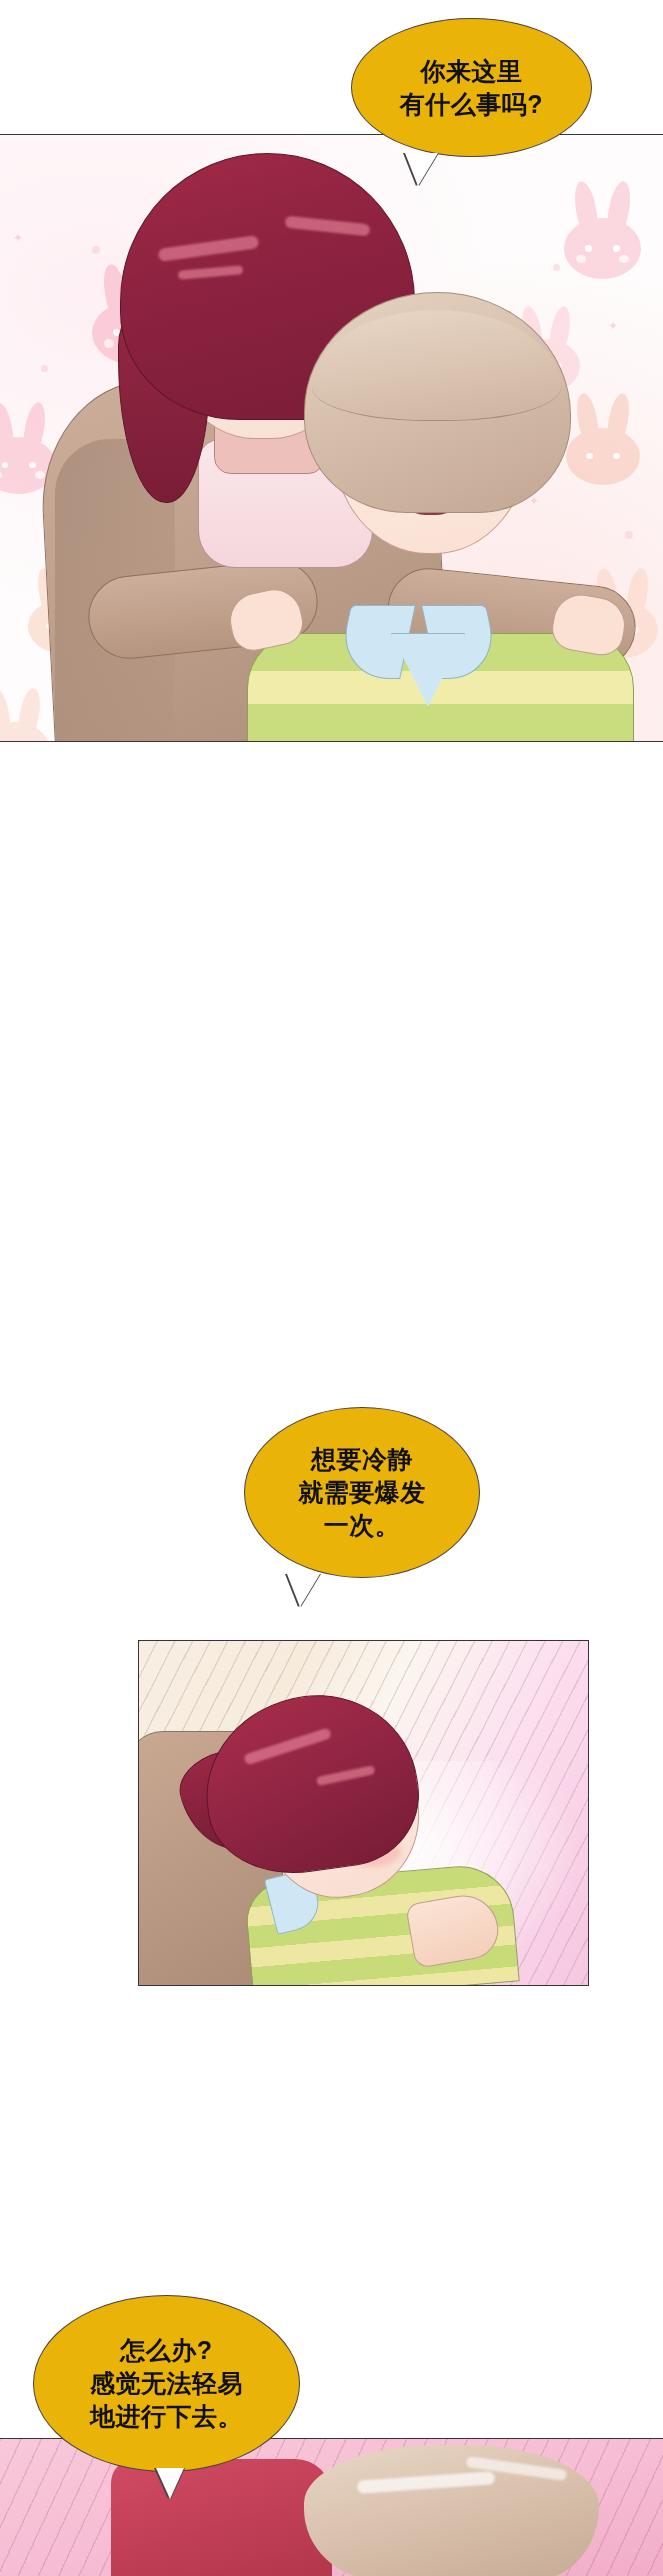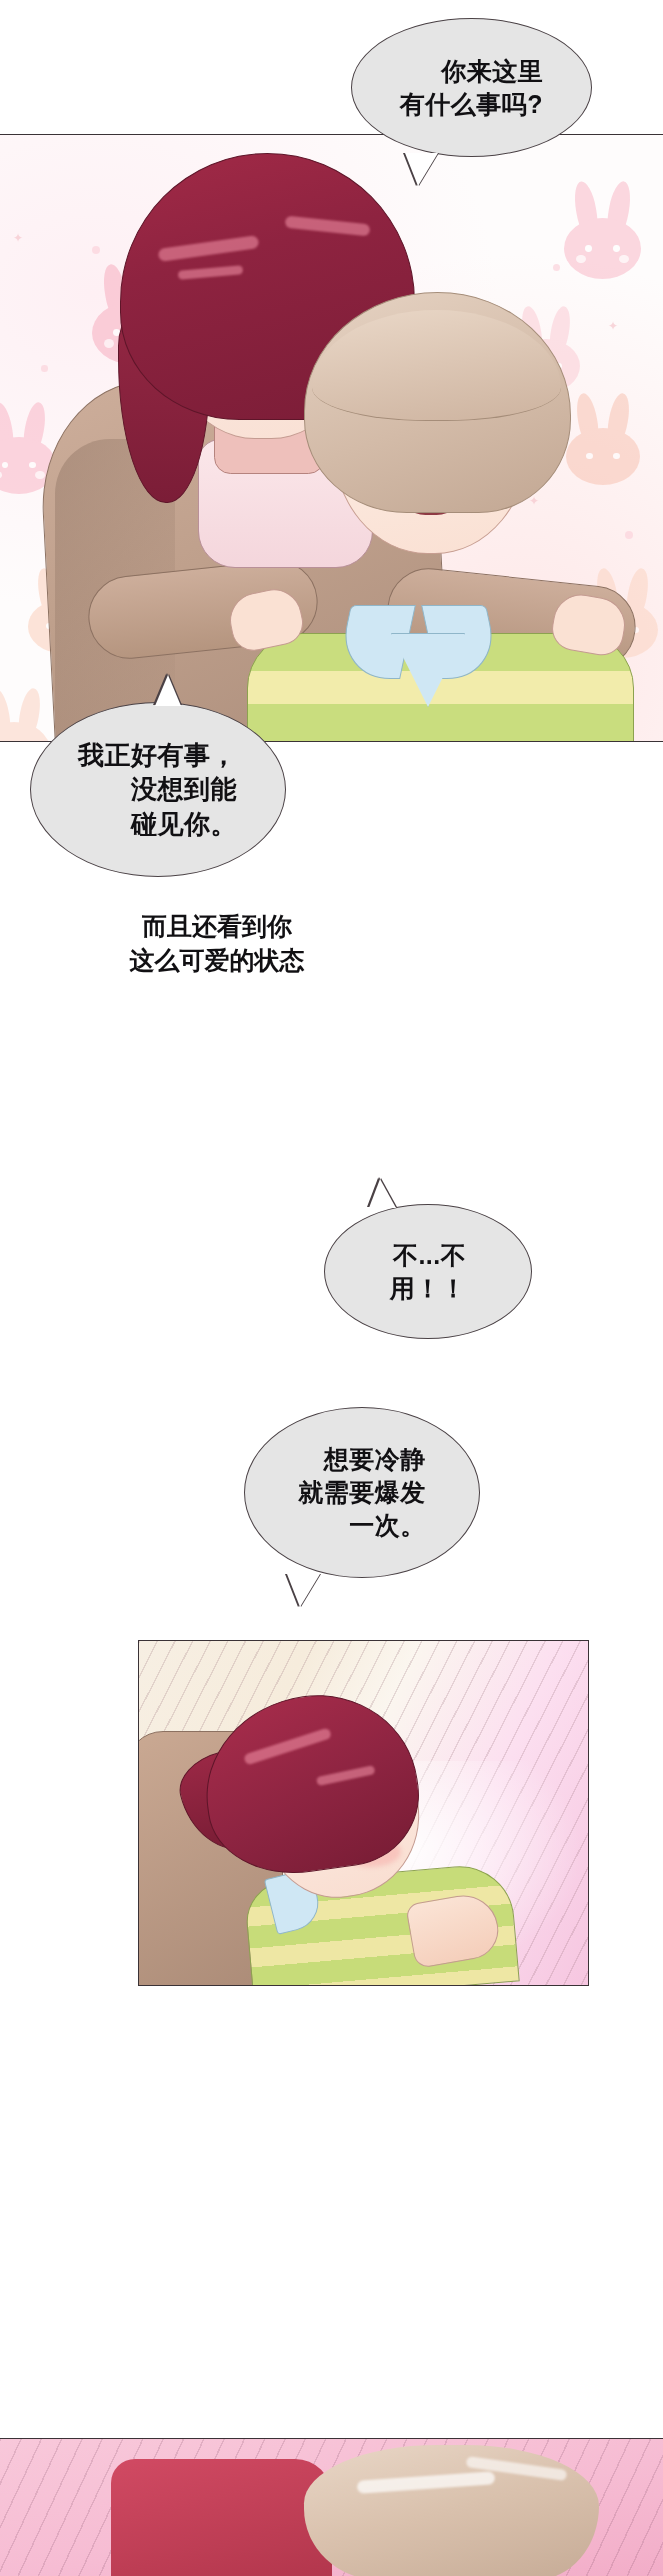--- a/index.html
+++ b/index.html
@@ -301,25 +301,25 @@
     border-radius: 40% 40% 48% 48% / 30% 30% 70% 70%;
   }
   .bp-lash {
     position: absolute; width: 57px; height: 14.7px;
     border-top: 4.6px solid #4a3b3d; border-radius: 50% 50% 0 0;
   }
 
   
   .bubble {
     position: absolute;
-    background: #e5e5e5;
+    background: #eab308;
     border: 1.8px solid #4a4145;
     border-radius: 50%;
     display: flex; align-items: center; justify-content: center;
-    text-align: right;
+    text-align: center;
     color: #111013;
     font-weight: 700;
     line-height: 1.32;
     letter-spacing: 0.5px;
     white-space: pre-line;
     z-index: 20;
   }
   .bubble .tail {
     position: absolute;
     width: 0; height: 0;
@@ -576,31 +576,27 @@
     <div class="blush" style="left:466px;top:116px;width:66px;height:24px;background:rgba(240,120,140,.45);"></div>
     <div id="bp-hair">
       <div class="hair-shine" style="left:53px;top:31px;width:138px;height:13px;background:rgba(255,255,255,.7);transform:rotate(-4deg);"></div>
       <div class="hair-shine" style="left:162px;top:18.4px;width:101px;height:11px;background:rgba(255,255,255,.6);transform:rotate(8deg);"></div>
     </div>
   </div>
 
   <div class="bubble" id="bubble-1">你来这里
 有什么事吗?<span class="tail"></span></div>
 
-  <div class="bubble" id="bubble-2">我正好有事，
-没想到能
-碰见你。<span class="tail"></span></div>
-
-  <div id="freetext-1">而且还看到你
-这么可爱的状态</div>
-
-
-  <div class="bubble" id="bubble-4">不...不
-用！！<span class="tail"></span></div>
+
+
+
 
   <div class="bubble" id="bubble-5">想要冷静
 就需要爆发
 一次。<span class="tail"></span></div>
 
 
+  <div class="bubble" id="bubble-7">怎么办?
+感觉无法轻易
+地进行下去。<span class="tail"></span></div>
 
 </div>
 
 
 </body></html>

